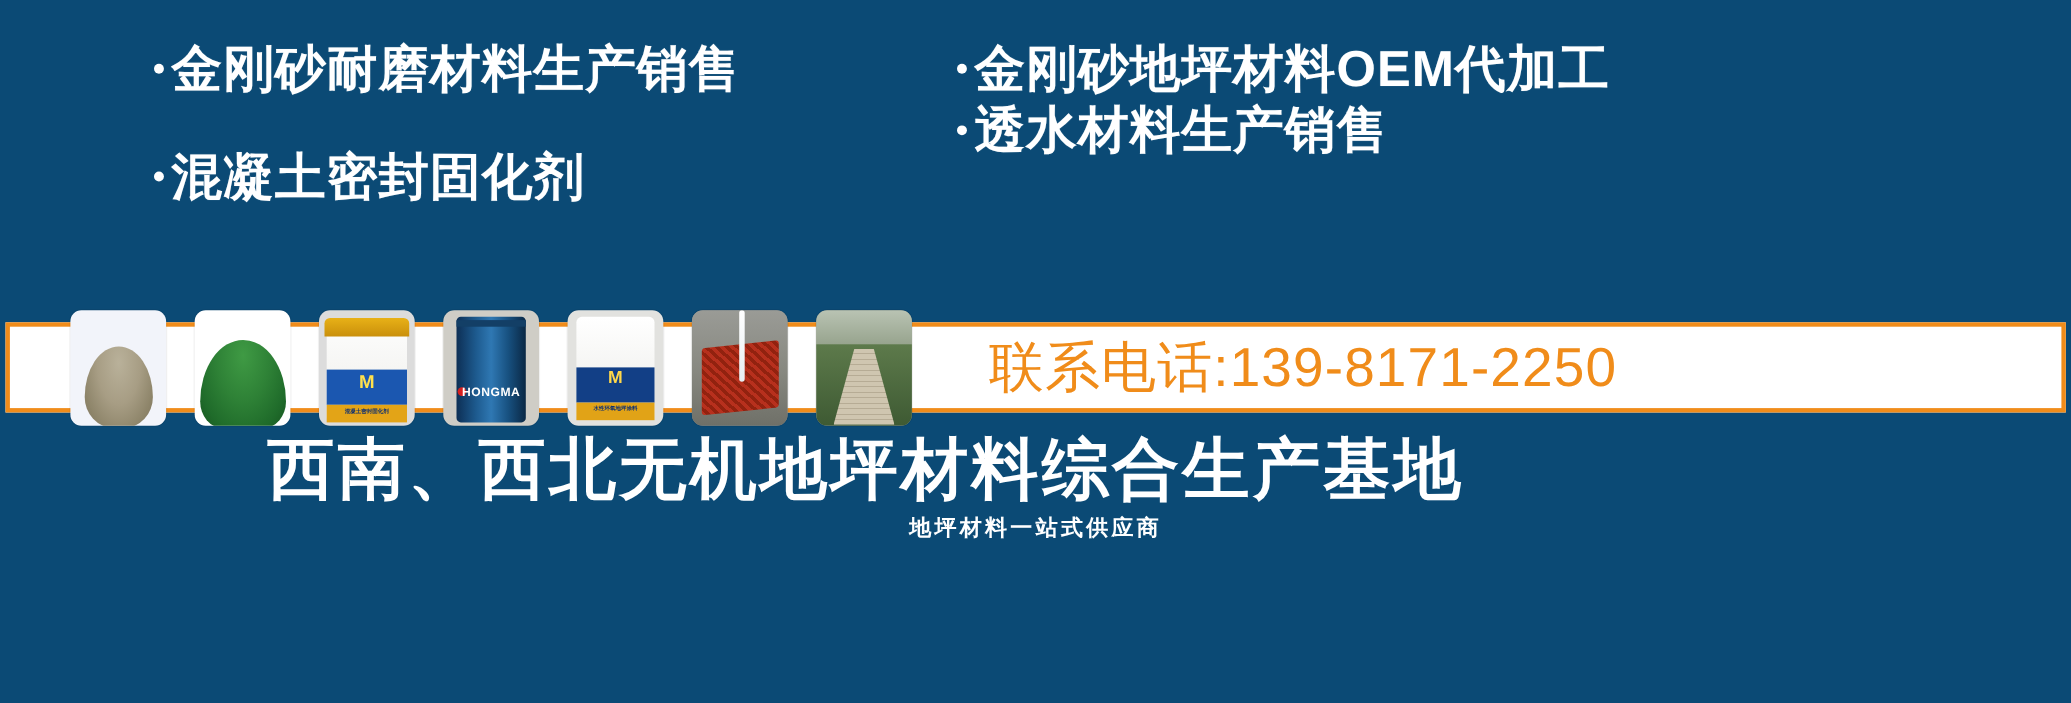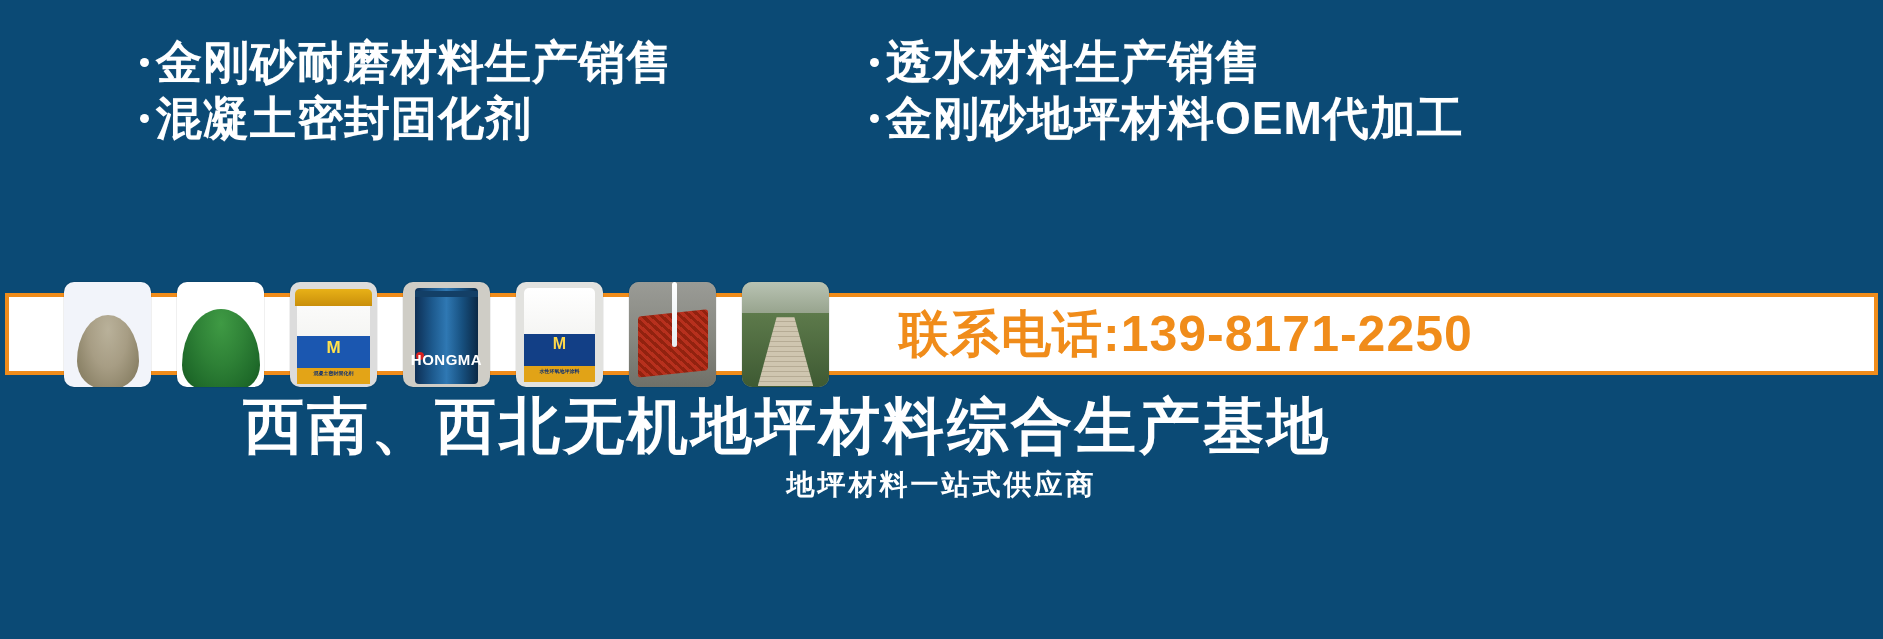--- a/index.html
+++ b/index.html
@@ -20,21 +20,21 @@
     position: absolute;
     left: 0; top: 34px;
     width: 1883px; height: 200px;
     display: flex;
   }
   .bullet-col {
     display: flex;
     flex-direction: column;
     justify-content: flex-start;
   }
-  .bullet-col.left  { width: 870px; padding-left: 140px; }
+  .bullet-col.left  { width: 870px; padding-left: 140px; gap: 42px; }
   .bullet-col.right { width: 1013px; padding-left: 0px; }
 
   .bullet-line {
     display: flex;
     align-items: center;
     color: #ffffff;
     font-size: 46px;
     font-weight: bold;
     line-height: 1.22;
     letter-spacing: 1px;
@@ -129,21 +129,21 @@
     background: linear-gradient(to right,#0d2f55 0%,#1d5a8e 28%,#2f78b3 50%,#17507f 75%,#0a2845 100%);
     border-radius: 4px;
   }
   .t-drum-blue .ring {
     position:absolute; left:14%; top:9%; width:72%; height:6%;
     background:#133f66;
   }
   .t-drum-blue .brand {
     position:absolute; left:0; top:66%; width:100%;
     text-align:center; color:#ffffff; font-weight:bold;
-    font-size:15px; letter-spacing:0.5px; white-space:nowrap;
+    font-size:11px; letter-spacing:0.5px; white-space:nowrap;
   }
   .t-drum-blue .dot {
     position:absolute; left:15%; top:67%; width:8px; height:8px;
     border-radius:50%; background:#d8201f;
   }
   
   .t-pail-white { background:#e2e2df; }
   .t-pail-white .pail {
     position:absolute; left:9%; top:6%; width:82%; height:90%;
     background: linear-gradient(to bottom,#ffffff 0%,#f4f4f2 55%,#e7e7e3 100%);
@@ -196,21 +196,21 @@
   .t-path .road {
     position:absolute; left:18%; top:34%; width:64%; height:66%;
     background: repeating-linear-gradient(to bottom,#cfc6b0 0 4px,#b6ac95 4px 5px);
     clip-path: polygon(34% 0%, 66% 0%, 100% 100%, 0% 100%);
   }
 
   #phone {
     margin-left: 70px;
     color: #f08c1a;
     font-size: 50px;
-    font-weight: bold;
+    font-weight: normal;
     letter-spacing: 1px;
     white-space: nowrap;
   }
 
   
   #headline {
     position: absolute;
     left: 0; top: 386px;
     width: 1574px;
     text-align: center;
@@ -219,21 +219,21 @@
     font-weight: bold;
     letter-spacing: 3px;
     white-space: nowrap;
   }
   #subheadline {
     position: absolute;
     left: 0; top: 466px;
     width: 1883px;
     text-align: center;
     color: #ffffff;
-    font-size: 28px;
+    font-size: 20px;
     font-weight: bold;
     letter-spacing: 3px;
     white-space: nowrap;
   }
 </style>
 </head>
 <body>
 
 <div id="banner">
 
@@ -246,25 +246,25 @@
       </div>
       <div class="bullet-line">
         <span class="bullet-dot"></span>
         <span>混凝土密封固化剂</span>
       </div>
     </div>
 
     <div class="bullet-col right">
       <div class="bullet-line">
         <span class="bullet-dot"></span>
-        <span>透水材料生产销售</span>
+        <span>金刚砂地坪材料OEM代加工</span>
       </div>
       <div class="bullet-line">
         <span class="bullet-dot"></span>
-        <span>金刚砂地坪材料OEM代加工</span>
+        <span>透水材料生产销售</span>
       </div>
     </div>
 
   </div>
 
   <div id="product-panel">
 
     <div id="product-strip">
 
       <div class="thumb t-powder-grey"></div>

